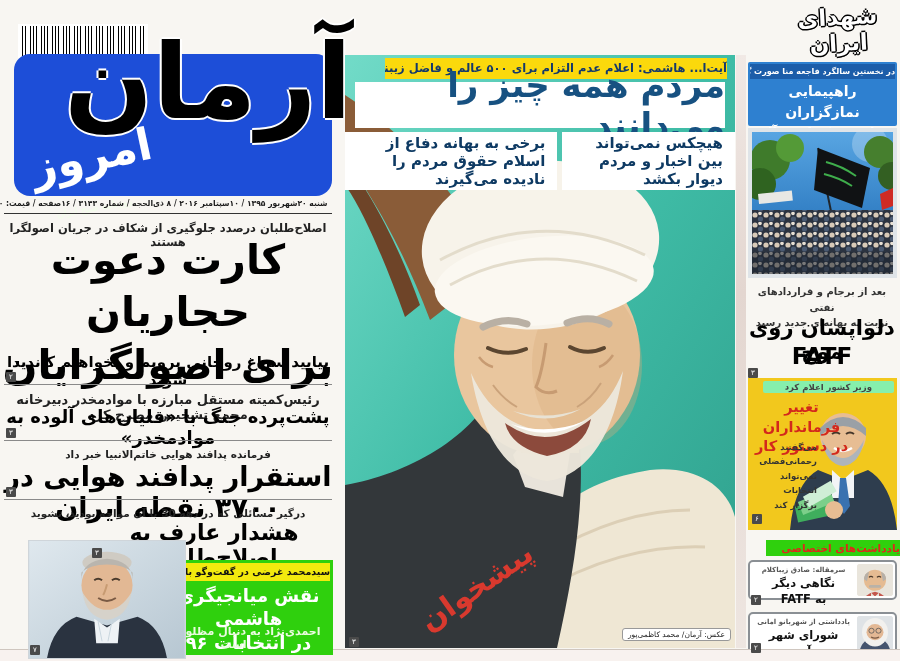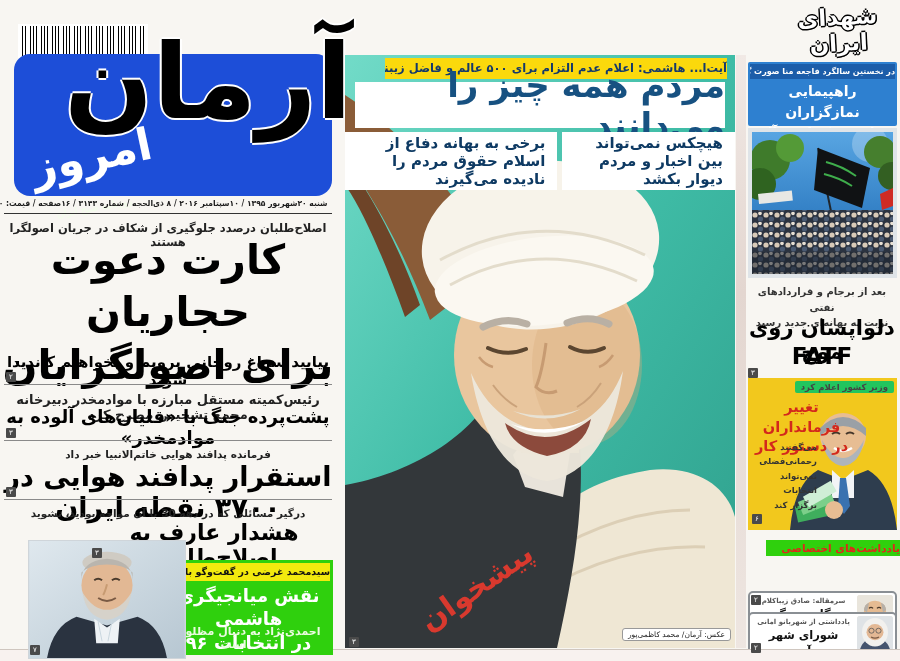--- a/index.html
+++ b/index.html
@@ -69,29 +69,29 @@
   .mena-box{position:absolute;left:748px;top:62px;width:149px;height:64px;background:#2e80d0;border-radius:2px;}
   .mena-kicker{position:absolute;left:2px;right:2px;top:2px;height:15px;background:#1c5da9;color:#fff;font-size:8px;font-weight:bold;
     line-height:15px;text-align:center;overflow:hidden;white-space:nowrap;}
   .mena-headline{position:absolute;left:2px;right:2px;top:19px;color:#fff;font-weight:900;font-size:14px;line-height:1.5;text-align:center;}
   .protest-photo{position:absolute;left:748px;top:128px;width:149px;height:150px;border:4px solid #dfe4e8;background:#4a9ade;}
   .fatf-kicker{position:absolute;left:744px;top:284px;width:156px;text-align:center;font-size:10px;font-weight:bold;color:#333;line-height:1.55;}
   .fatf-fa{position:absolute;left:744px;top:316px;width:156px;text-align:center;font-size:21px;font-weight:900;color:#000;}
   .fatf-en{position:absolute;left:744px;top:343px;width:156px;text-align:center;font-size:23px;font-weight:900;color:#000;direction:ltr;}
   .pg-fatf{left:748px;top:368px;}
   .gov-box{position:absolute;left:748px;top:378px;width:149px;height:152px;background:#f2c81d;overflow:hidden;}
-  .gov-kicker{position:absolute;right:3px;top:3px;background:#22c55e;padding:1px 6px;font-size:8.5px;font-weight:bold;color:#444;border-radius:2px;}
+  .gov-kicker{position:absolute;right:3px;top:3px;background:#86efac;padding:1px 22px;font-size:8.5px;font-weight:bold;color:#444;border-radius:2px;}
   .gov-headline{position:absolute;right:44px;left:2px;top:20px;color:#d3281c;font-weight:900;font-size:14.5px;line-height:1.35;text-align:center;}
   .gov-deck{position:absolute;right:80px;left:6px;top:62px;color:#333;font-weight:bold;font-size:8.5px;line-height:1.7;text-align:right;}
   .gov-photo{position:absolute;left:0;bottom:0;width:149px;height:132px;}
   .pg-gov{left:752px;top:514px;}
   .notes-header{position:absolute;left:748px;top:540px;width:149px;height:16px;background:#2fd00d;color:#e0261b;
     font-size:10.5px;font-weight:900;line-height:16px;text-align:center;margin-left:18px;}
   .note-card{position:absolute;left:748px;width:149px;background:#fff;border:2px solid #8a8f94;border-radius:5px;}
-  .note1{top:560px;height:40px;margin-top:31px;} .note2{top:612px;height:44px;}
+  .note1{top:560px;height:40px;} .note2{top:612px;height:44px;}
   .note-photo{position:absolute;right:2px;top:2px;width:36px;bottom:2px;border-radius:3px;overflow:hidden;background:#e9e5dc;}
   .note-byline{position:absolute;right:42px;left:4px;top:4px;font-size:7px;font-weight:bold;color:#555;text-align:center;white-space:nowrap;overflow:hidden;}
   .note-title{position:absolute;right:42px;left:4px;top:13px;font-size:11.5px;font-weight:900;color:#111;line-height:1.4;text-align:center;}
   .pg-n1{left:751px;top:595px;} .pg-n2{left:751px;top:643px;}
   
   .footer-line{position:absolute;left:0;top:649px;width:900px;border-top:1.6px solid #cfc6bf;}
   .footer-area{position:absolute;left:0;top:650px;width:900px;height:11px;background:#f8f2ef;}
   svg{display:block;}
 </style>
 </head>

